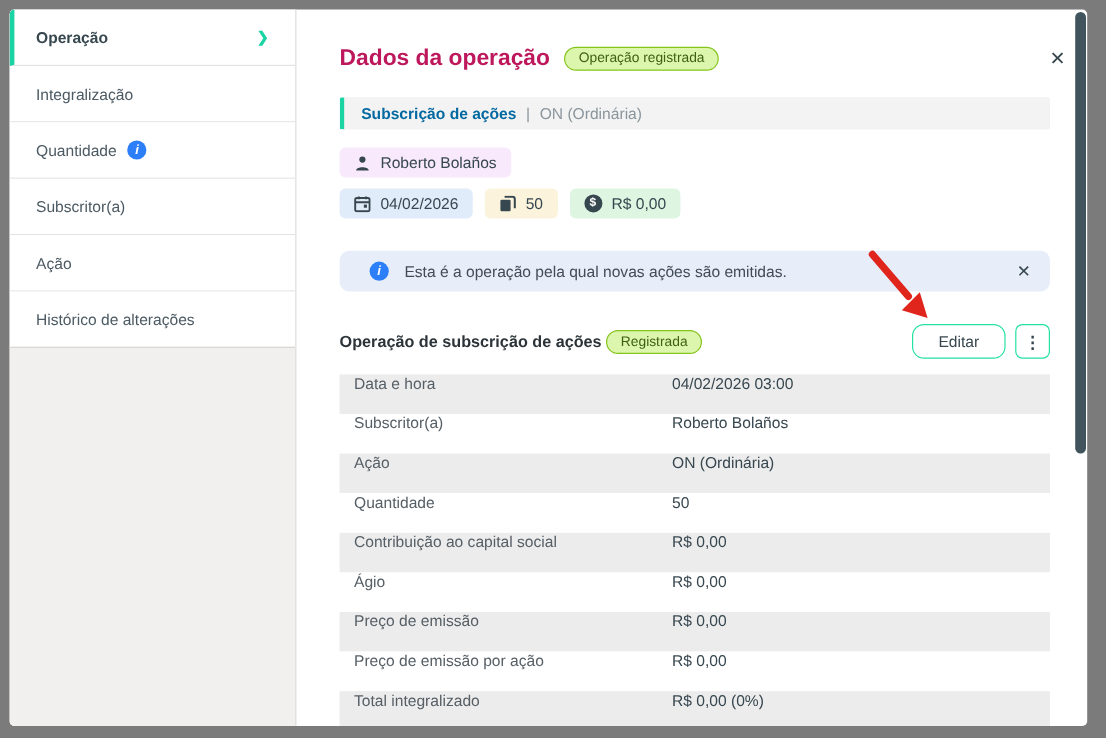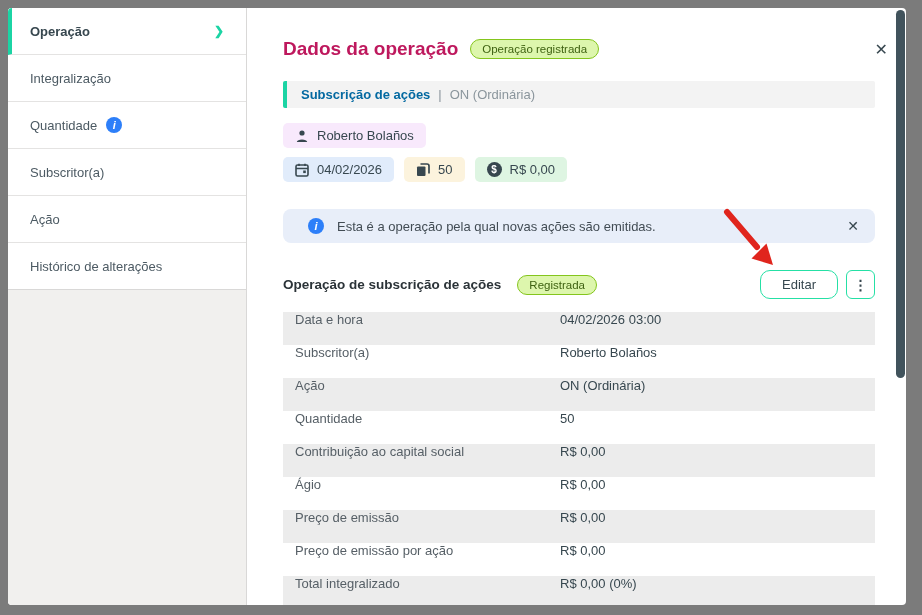--- a/index.html
+++ b/index.html
@@ -84,21 +84,21 @@
   }
   .alert {
     margin-top: 27px; background: #e8eef9; border-radius: 8px;
     padding: 9px 16px; display: flex; align-items: center; gap: 13px;
     font-size: 13px; color: #424c54;
   }
   .alert .alert-close {
     margin-left: auto; background: none; border: none;
     font-size: 14px; color: #37474f; cursor: pointer; line-height: 1;
   }
-  .section-row { margin-top: 27px; display: flex; align-items: center; gap: 16px; }
+  .section-row { margin-top: 27px; display: flex; align-items: center; gap: 4px; }
   .section-title { font-size: 13.5px; font-weight: bold; color: #2b3338; }
   .section-actions { margin-left: auto; display: flex; gap: 8px; }
   .btn-edit {
     border: 1px solid #25e0a5; border-radius: 10px; background: #fff;
     color: #37474f; font-size: 13px; padding: 6px 21px; cursor: pointer;
     font-family: "Liberation Sans", sans-serif;
   }
   .btn-kebab {
     border: 1px solid #25e0a5; border-radius: 6px; background: #fff;
     color: #37474f; font-size: 14px; font-weight: bold;

